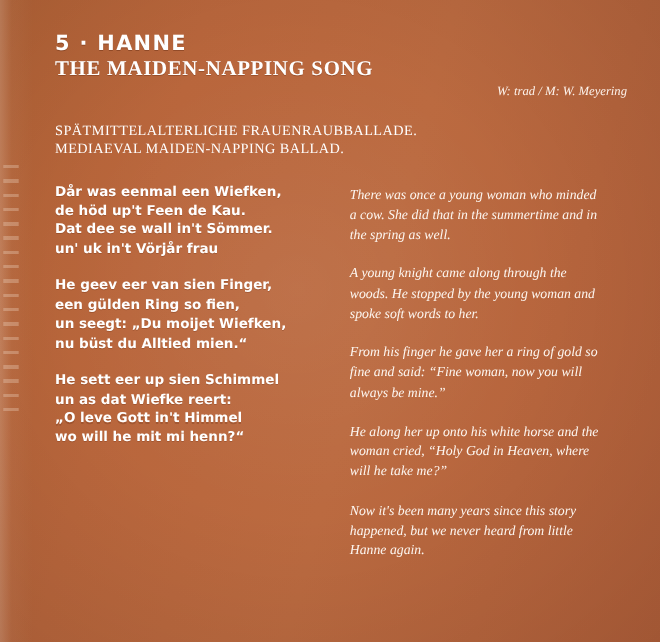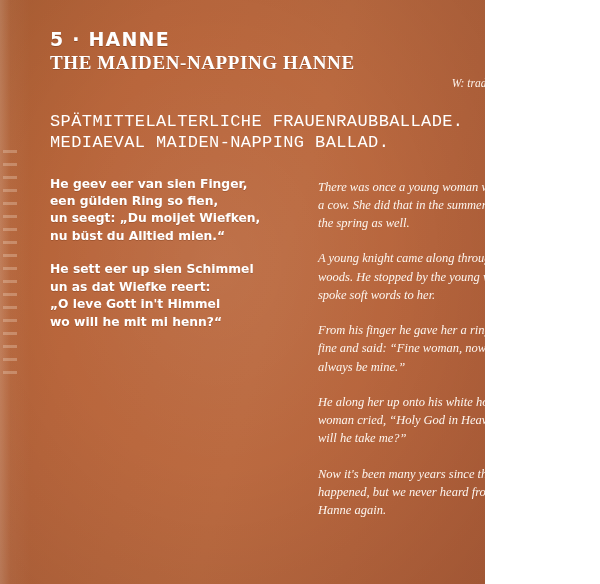--- a/index.html
+++ b/index.html
@@ -10,21 +10,21 @@
     width: 600px;
     height: 584px;
     background: #ffffff;
     font-family: "Liberation Serif", serif;
     overflow: hidden;
   }
   .page {
     position: absolute;
     left: 0;
     top: 0;
-    width: 485px;
+    width: 600px;
     height: 584px;
     background: #b9643b;
     background: linear-gradient(105deg, #b26236 0%, #b9663c 25%, #bb6a40 55%, #b3603a 100%);
     overflow: hidden;
   }
   
   .spine {
     position: absolute;
     left: 0;
     top: 0;
@@ -82,22 +82,22 @@
     font-style: italic;
     font-size: 11.5px;
     color: #fdf3ec;
     margin: 0 0 22px 0;
     text-align: right;
   }
   .subtitle-block {
     margin: 0 0 22px 0;
   }
   .subtitle-line {
-    font-family: Liberation Mono, monospace;
-    font-size: 17px;
+    font-family: Liberation Serif, serif;
+    font-size: 13px;
     letter-spacing: 0.4px;
     color: #ffffff;
     line-height: 1.25;
   }
 
   .columns {
     position: relative;
     display: flex;
     align-items: flex-start;
   }
@@ -137,31 +137,35 @@
 </head>
 <body>
 
 <div class="page">
   <div class="spine"></div>
   <div class="vignette"></div>
 
   <div class="content">
 
     <h1 class="song-number-title">5 · HANNE</h1>
-    <h2 class="song-title">THE MAIDEN-NAPPING HANNE</h2>
+    <h2 class="song-title">THE MAIDEN-NAPPING SONG</h2>
     <div class="credits">W: trad / M: W. Meyering</div>
 
     <div class="subtitle-block">
       <div class="subtitle-line">SPÄTMITTELALTERLICHE FRAUENRAUBBALLADE.</div>
       <div class="subtitle-line">MEDIAEVAL MAIDEN-NAPPING BALLAD.</div>
     </div>
 
     <div class="columns">
 
       <div class="col-left">
+        <p class="verse">Dår was eenmal een Wiefken,
+de höd up't Feen de Kau.
+Dat dee se wall in't Sömmer.
+un' uk in't Vörjår frau</p>
         <p class="verse">He geev eer van sien Finger,
 een gülden Ring so fien,
 un seegt: „Du moijet Wiefken,
 nu büst du Alltied mien.“</p>
         <p class="verse">He sett eer up sien Schimmel
 un as dat Wiefke reert:
 „O leve Gott in't Himmel
 wo will he mit mi henn?“</p>
       </div>
 

